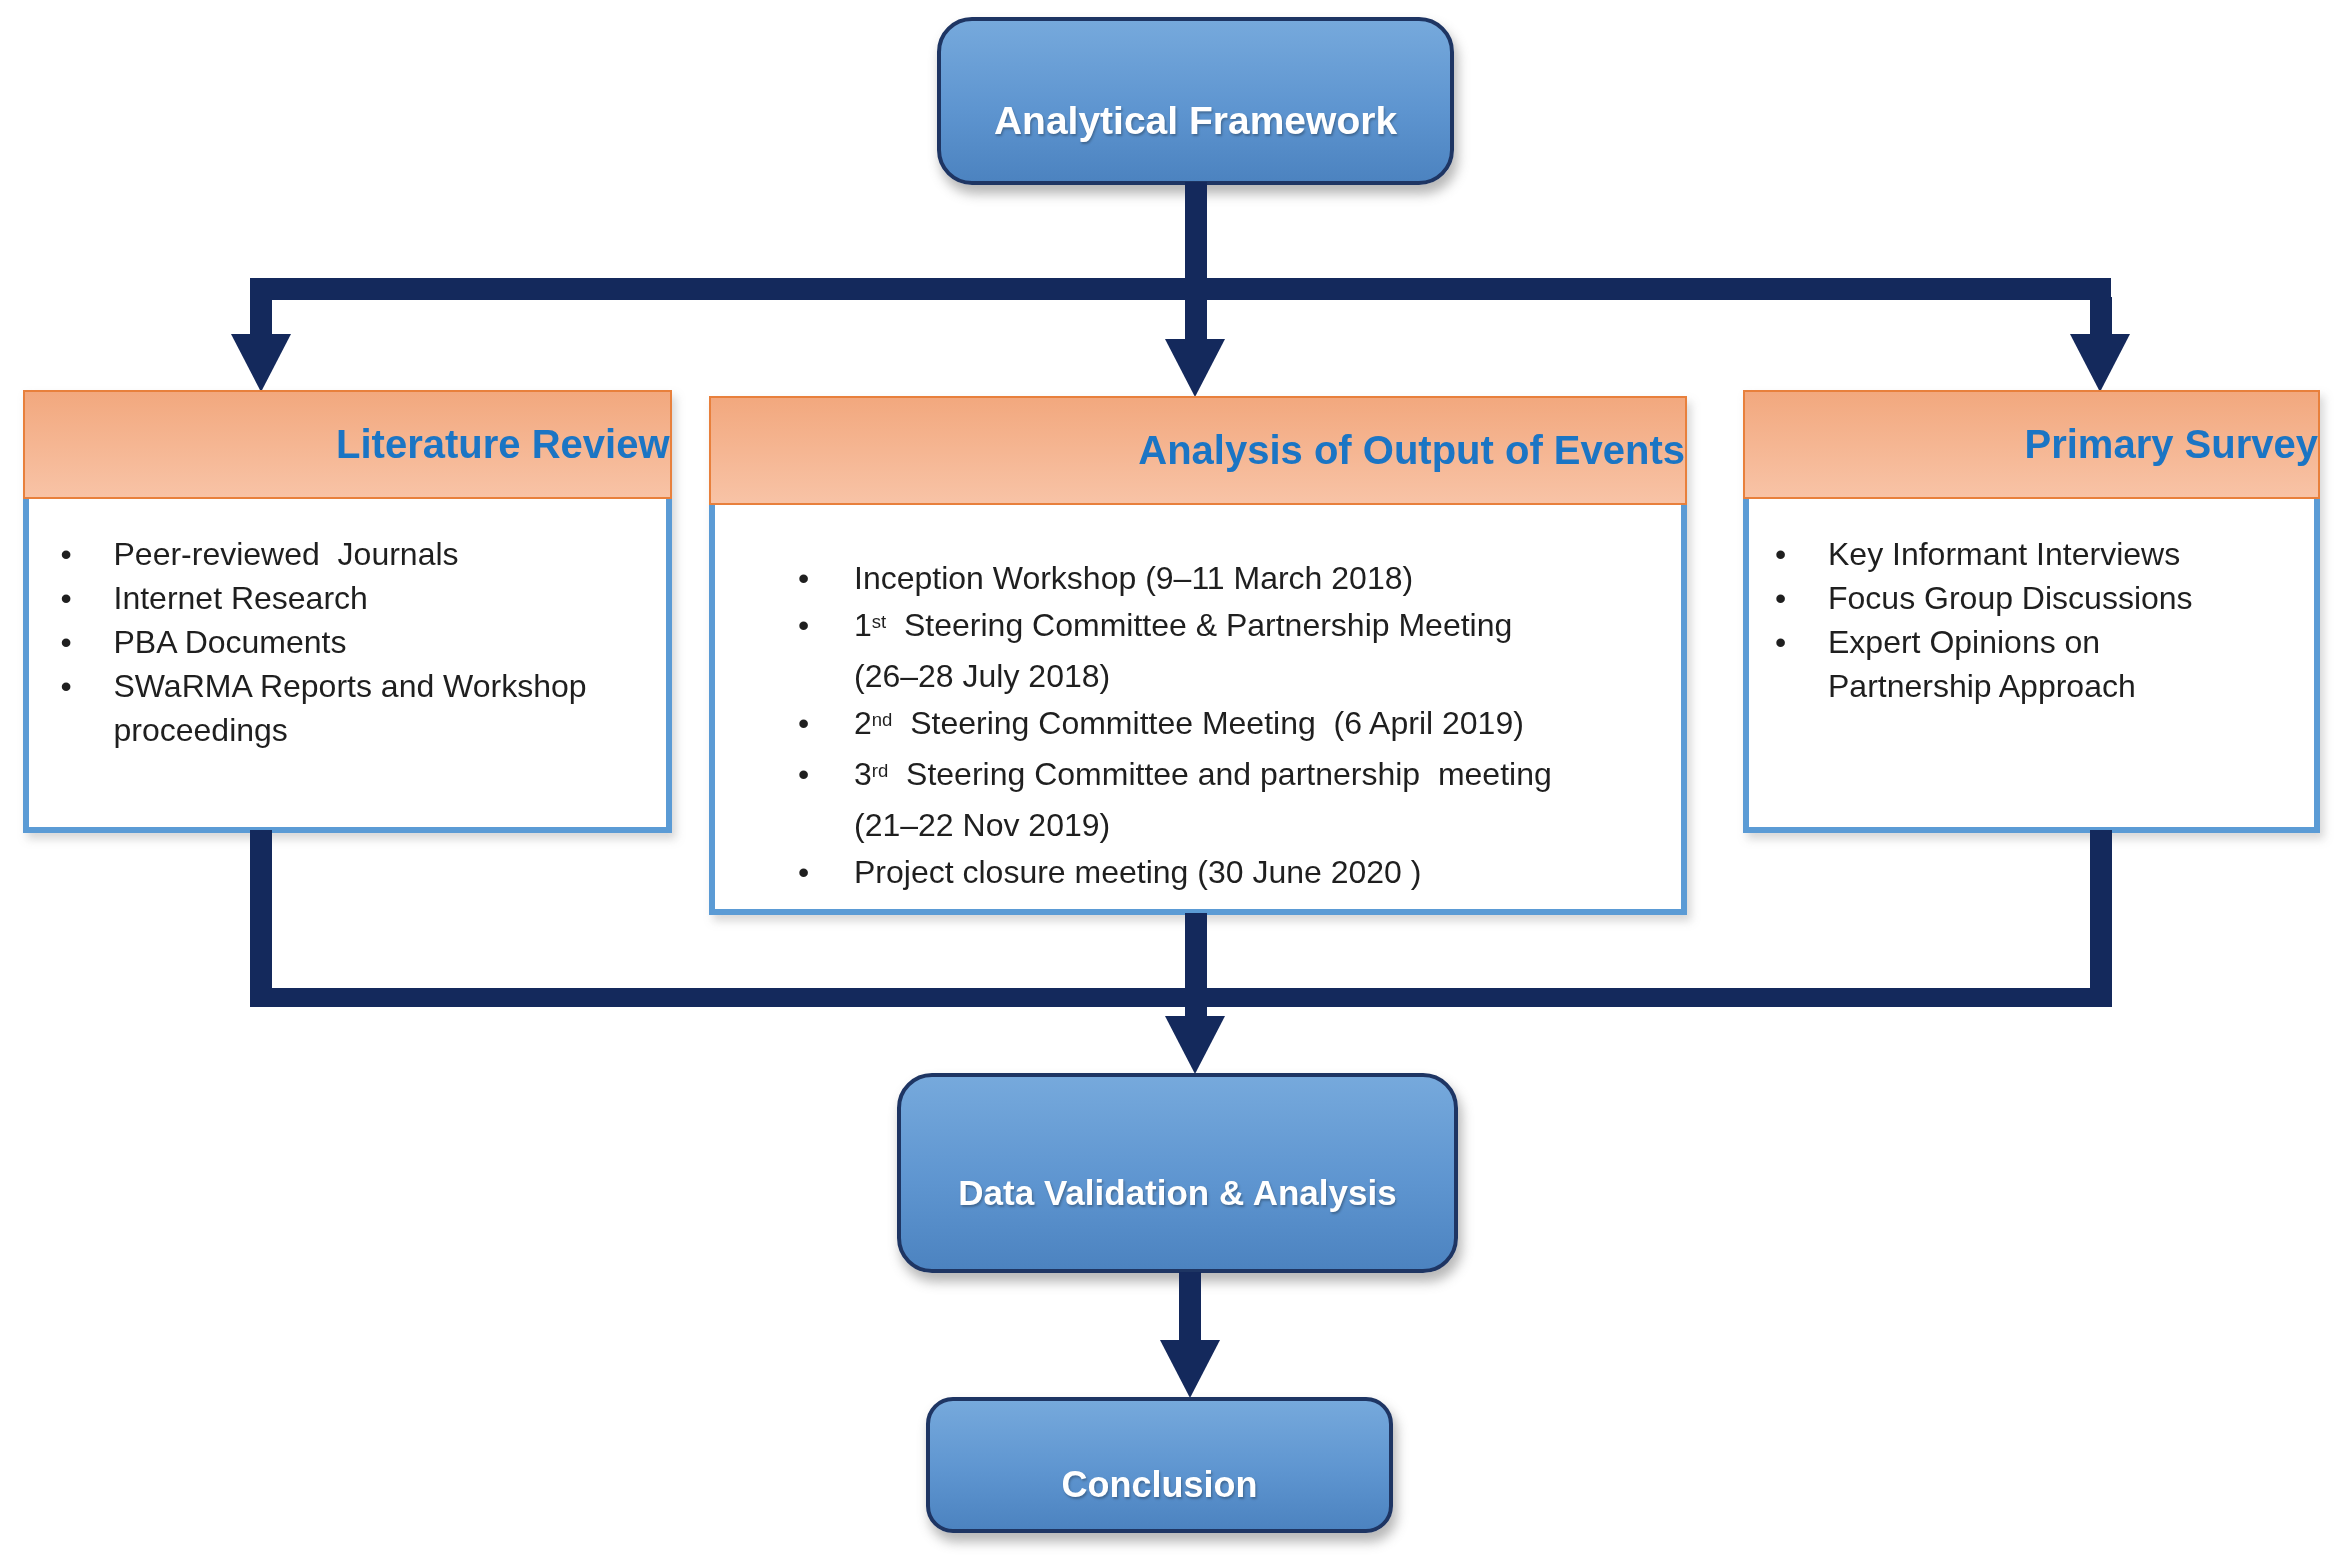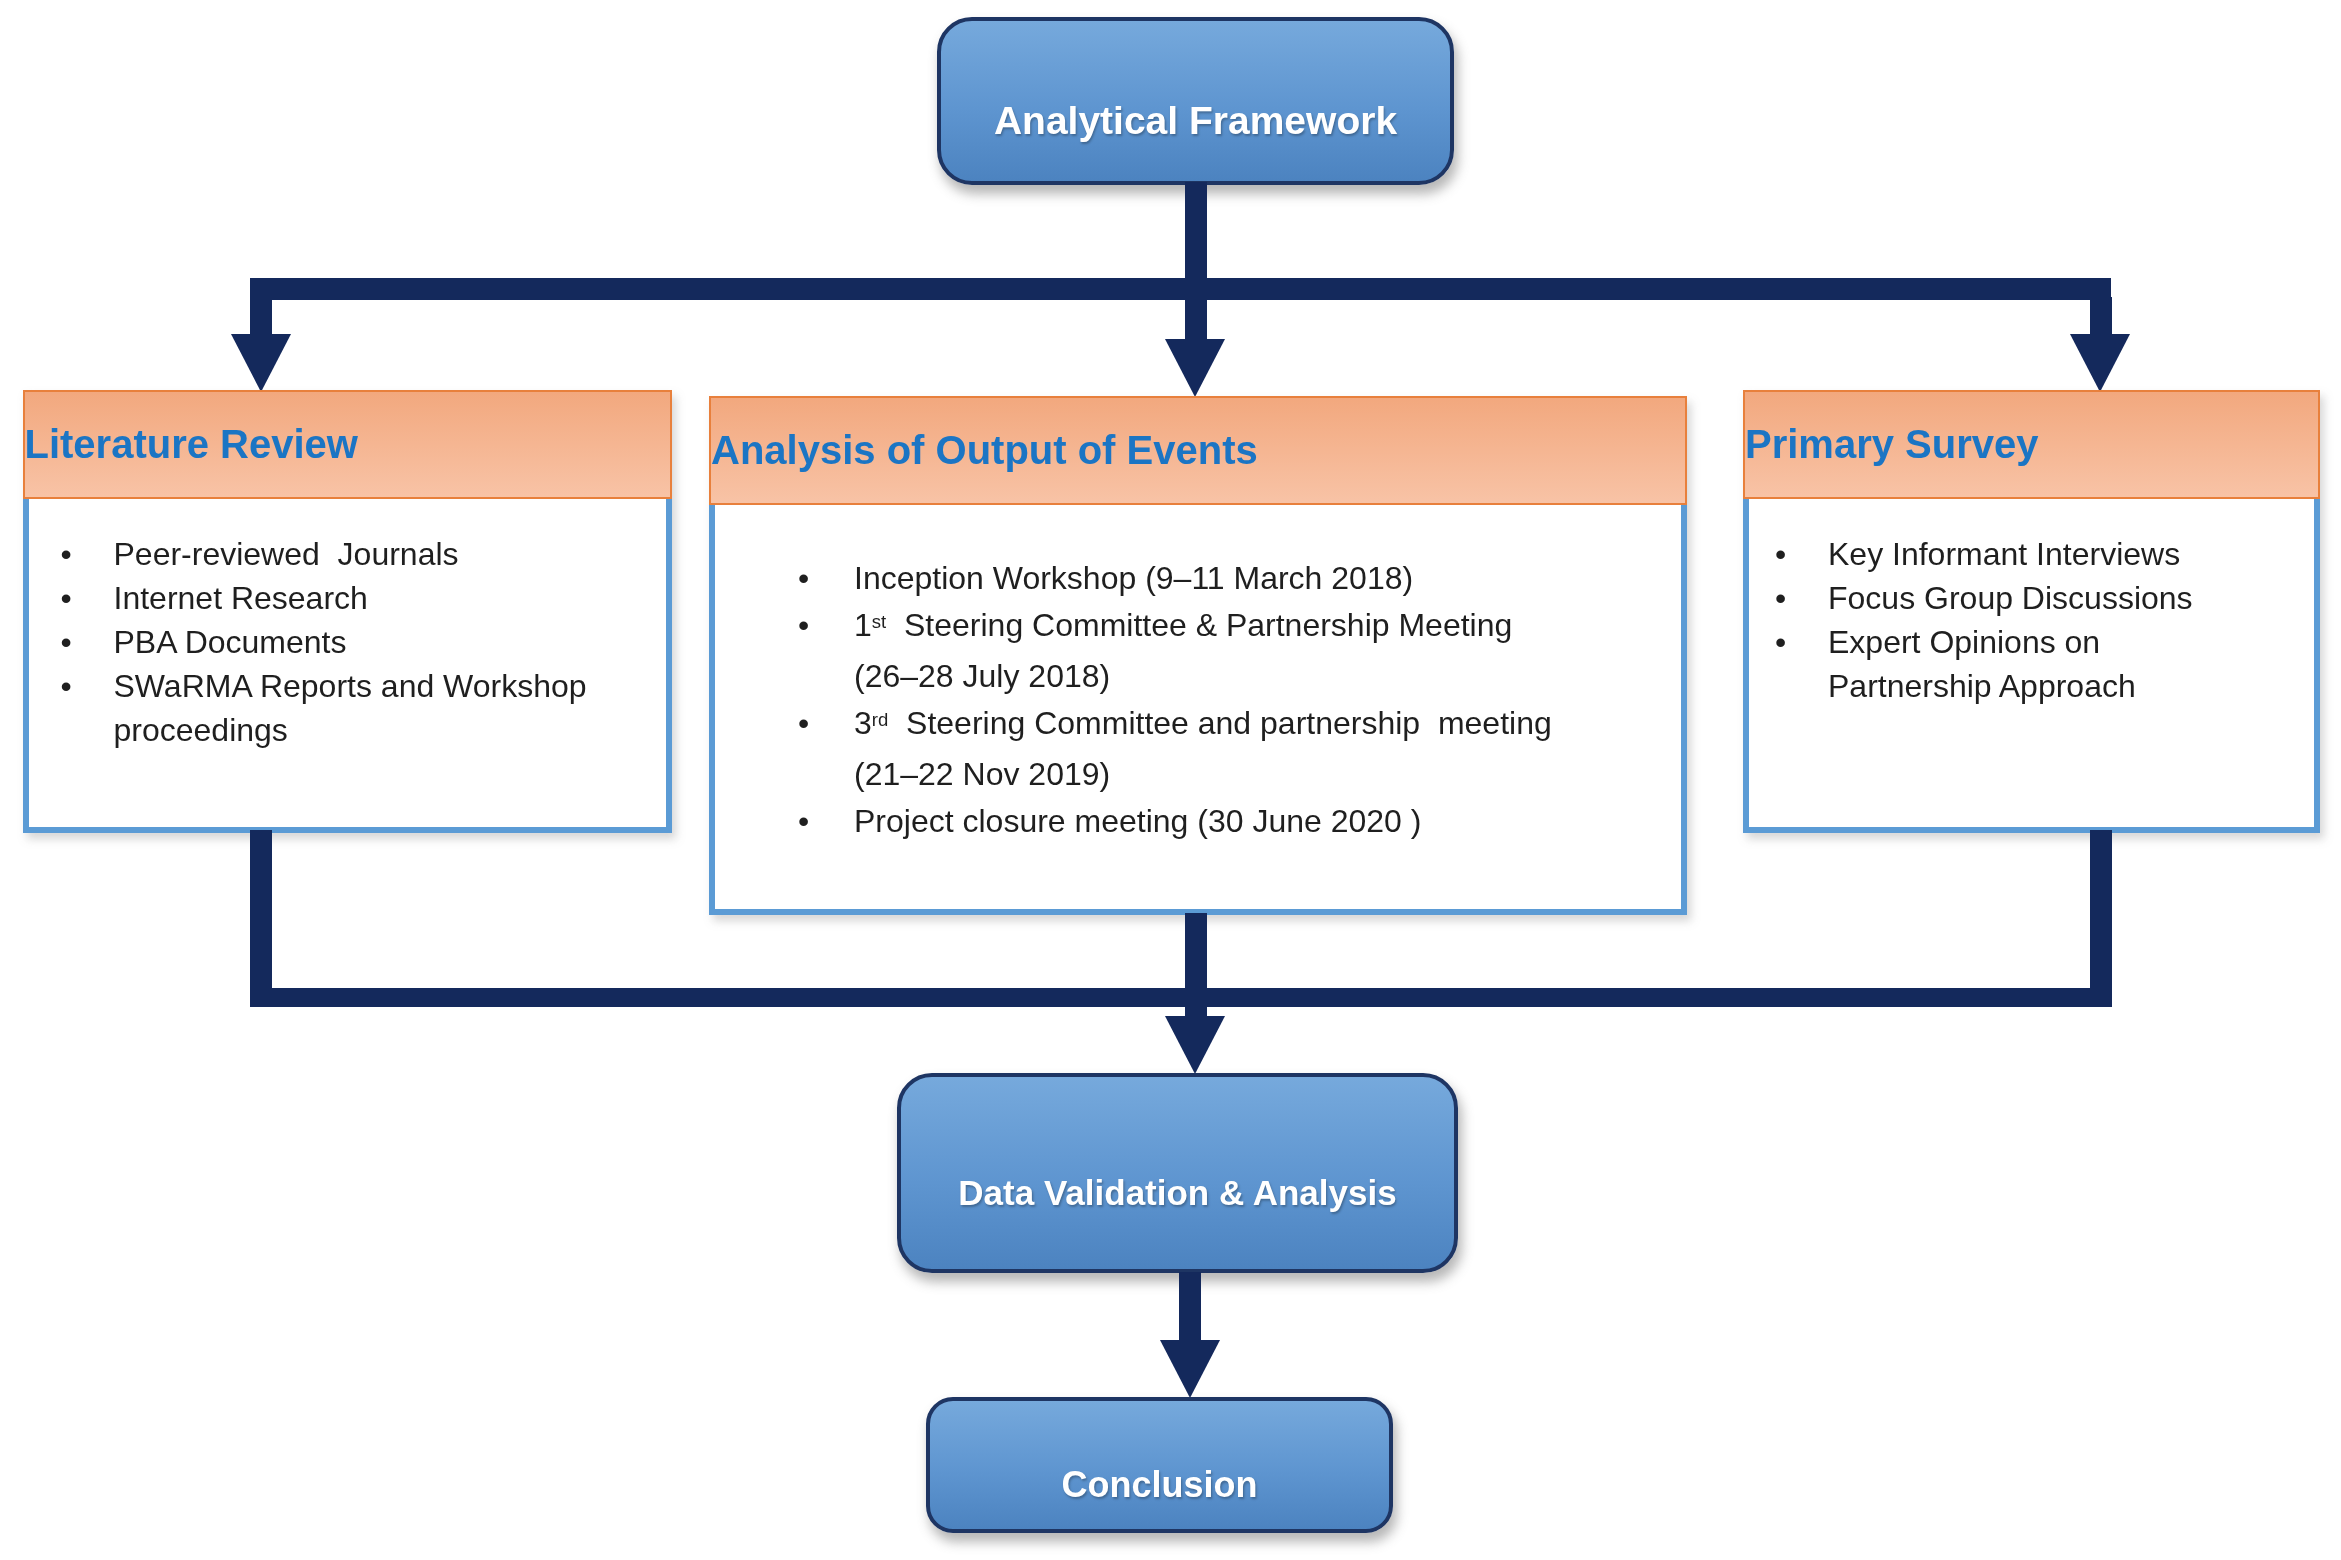--- a/index.html
+++ b/index.html
@@ -56,21 +56,21 @@
     border:6px solid var(--border-blue);
     box-shadow:3.6px 6px 8.5px rgba(140,140,140,0.35);
   }
   .colhead{
     position:absolute;
     left:-6px;right:-6px;top:-6px;
     height:109px;
     box-sizing:border-box;
     background:linear-gradient(180deg,var(--orange-top) 0%, var(--orange-bottom) 100%);
     border:2.4px solid var(--orange-border);
-    display:flex;align-items:center;justify-content:flex-start;
+    display:flex;align-items:center;justify-content:flex-end;
     color:var(--header-text);
     font-size:40px;
     font-weight:bold;
     white-space:nowrap;
   }
   ul.bullets{
     list-style:none;
     margin:103px 0 0 0;
     padding:33px 15px 0 85px;
     color:var(--body-text);
@@ -126,20 +126,21 @@
       </ul>
   </div>
 
   <div class="colbox" style="left:709px;top:396px;width:978px;height:519px;padding-left:17px;">
     <div class="colhead">
       <span>Analysis of Output of Events</span>
     </div>
     <ul class="bullets mid">
         <li>Inception Workshop (9–11 March 2018)</li>
         <li>1<sup>st</sup>  Steering Committee &amp; Partnership Meeting<br>(26–28 July 2018)</li>
+        <li>2<sup>nd</sup>  Steering Committee Meeting  (6 April 2019)</li>
         <li>3<sup>rd</sup>  Steering Committee and partnership  meeting<br>(21–22 Nov 2019)</li>
         <li>Project closure meeting (30 June 2020 )</li>
       </ul>
   </div>
 
   <div class="colbox" style="left:1743px;top:390px;width:577px;height:443px;">
     <div class="colhead">
       <span>Primary Survey</span>
     </div>
     <ul class="bullets" style="padding-left:79px;">

